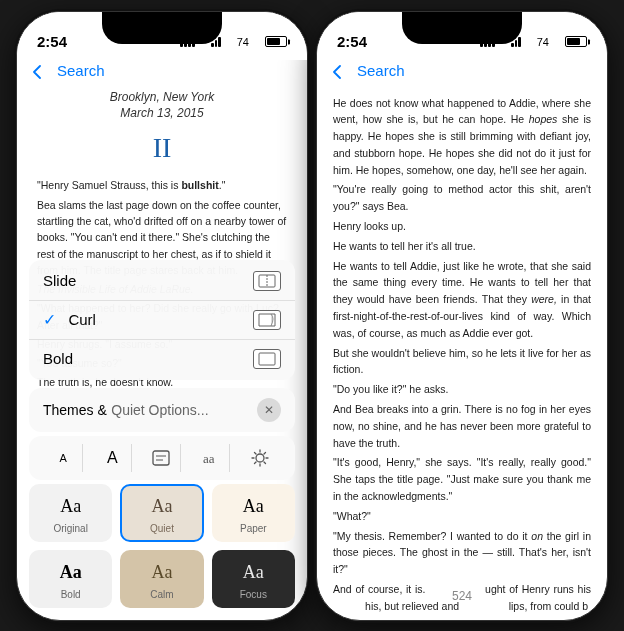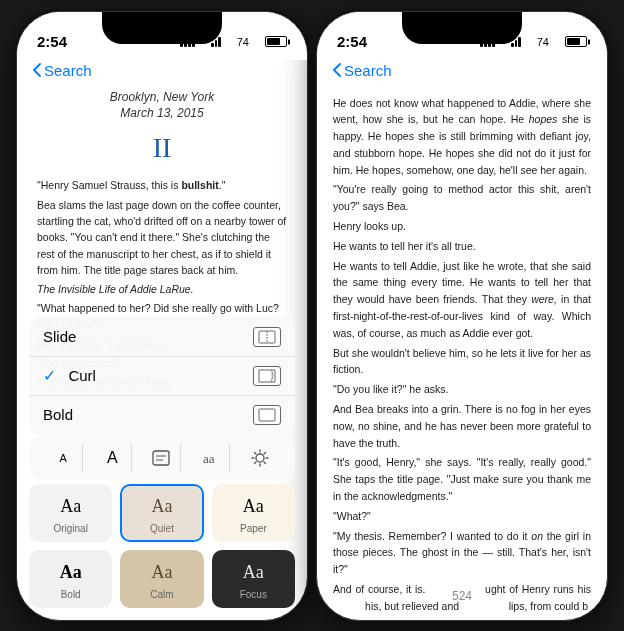--- a/index.html
+++ b/index.html
@@ -100,22 +100,22 @@
     }
 
     
     .top-nav {
       padding: 2px 16px 6px;
       display: flex;
       align-items: center;
     }
     .back-btn {
       display: flex;
-      align-items: center;
-      gap: 3px;
+      align-items: flex-end;
+      gap: 16px;
       color: #007AFF;
       font-size: 16px;
       cursor: pointer;
     }
 
     
     .book-content {
       flex: 1;
       padding: 4px 20px 8px;
       font-size: 11.5px;
@@ -432,20 +432,27 @@
             <span class="option-label">Bold</span>
           </div>
           <div class="option-icon">
             <svg width="18" height="14" viewBox="0 0 18 14">
               <rect x="1" y="1" width="16" height="12" rx="1" fill="none" stroke="#666" stroke-width="1"></rect>
             </svg>
           </div>
         </div>
       </div>
 
+      <div class="themes-bar">
+        <div>
+          <span style="font-size:14px;font-weight:500;">Themes &amp;</span>
+          <span style="font-size:14px;color:#666;"> Quiet Options...</span>
+        </div>
+        <div class="close-btn">✕</div>
+      </div>
 
       <div class="font-toolbar">
         <div class="font-btn">
             <span class="small-a">A</span>
           </div>
         <div class="font-btn">
             <span class="large-a">A</span>
           </div>
         <div class="font-btn">
           <svg width="20" height="18" viewBox="0 0 20 18">

